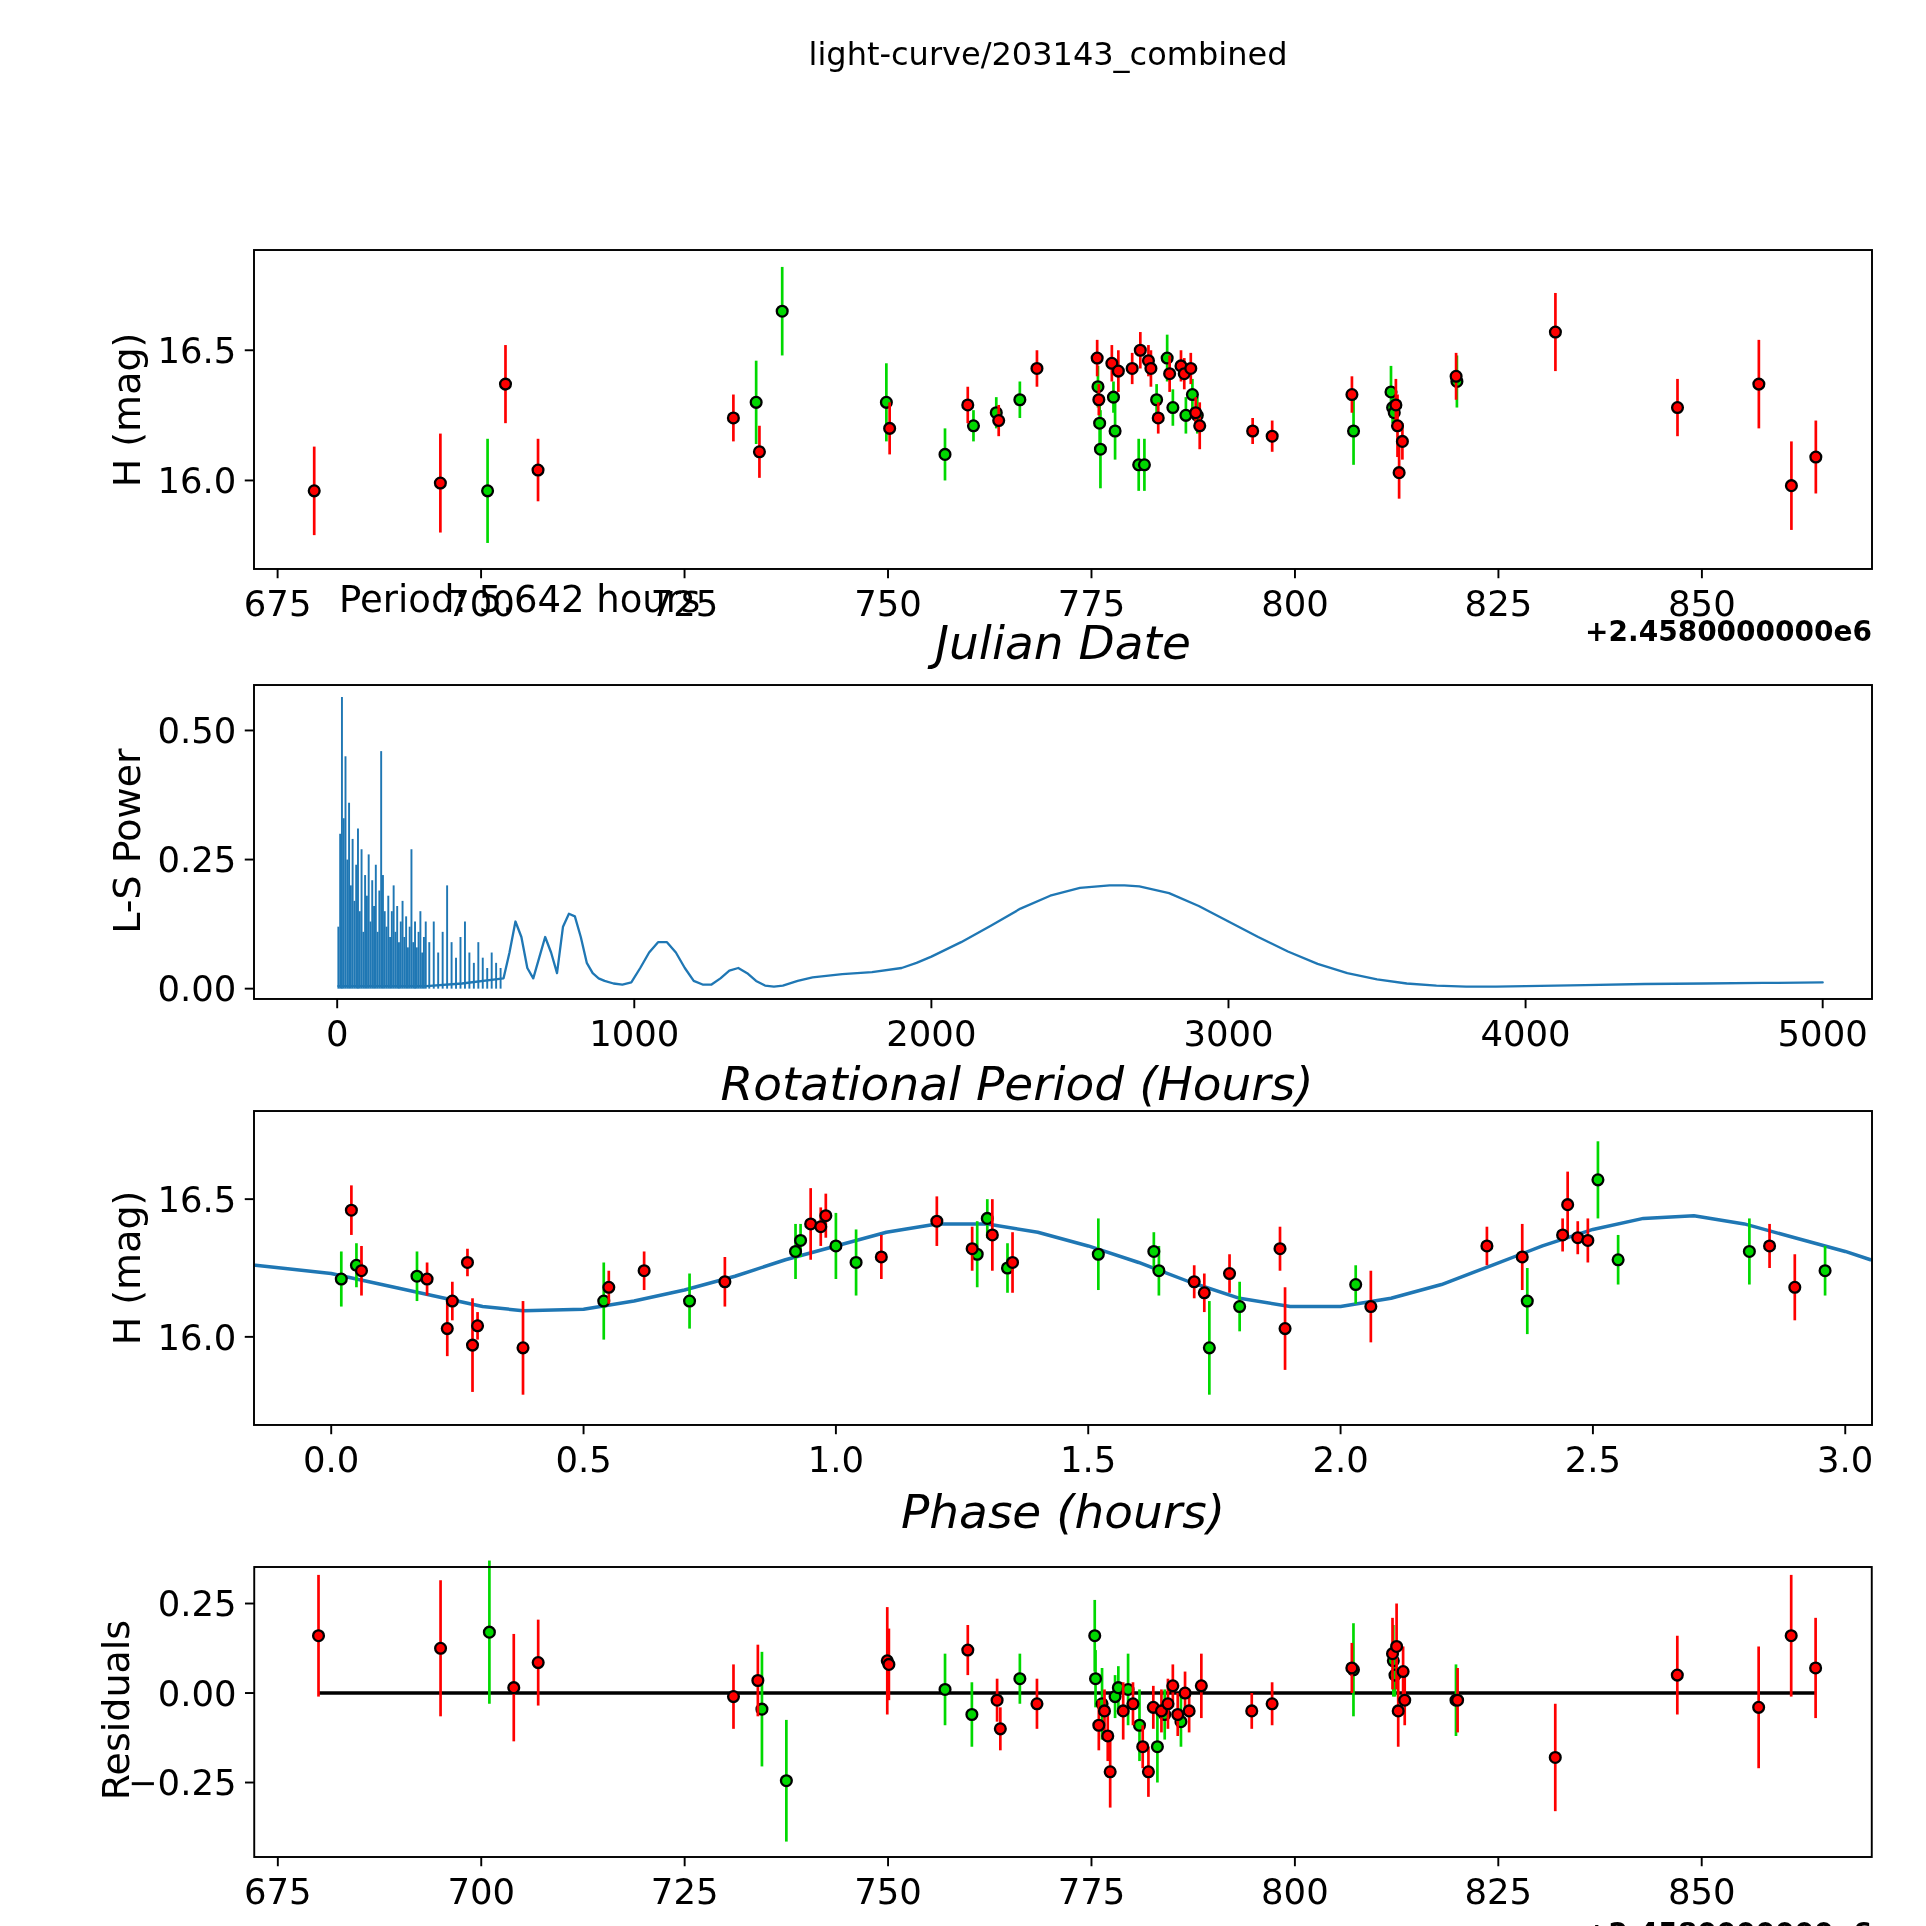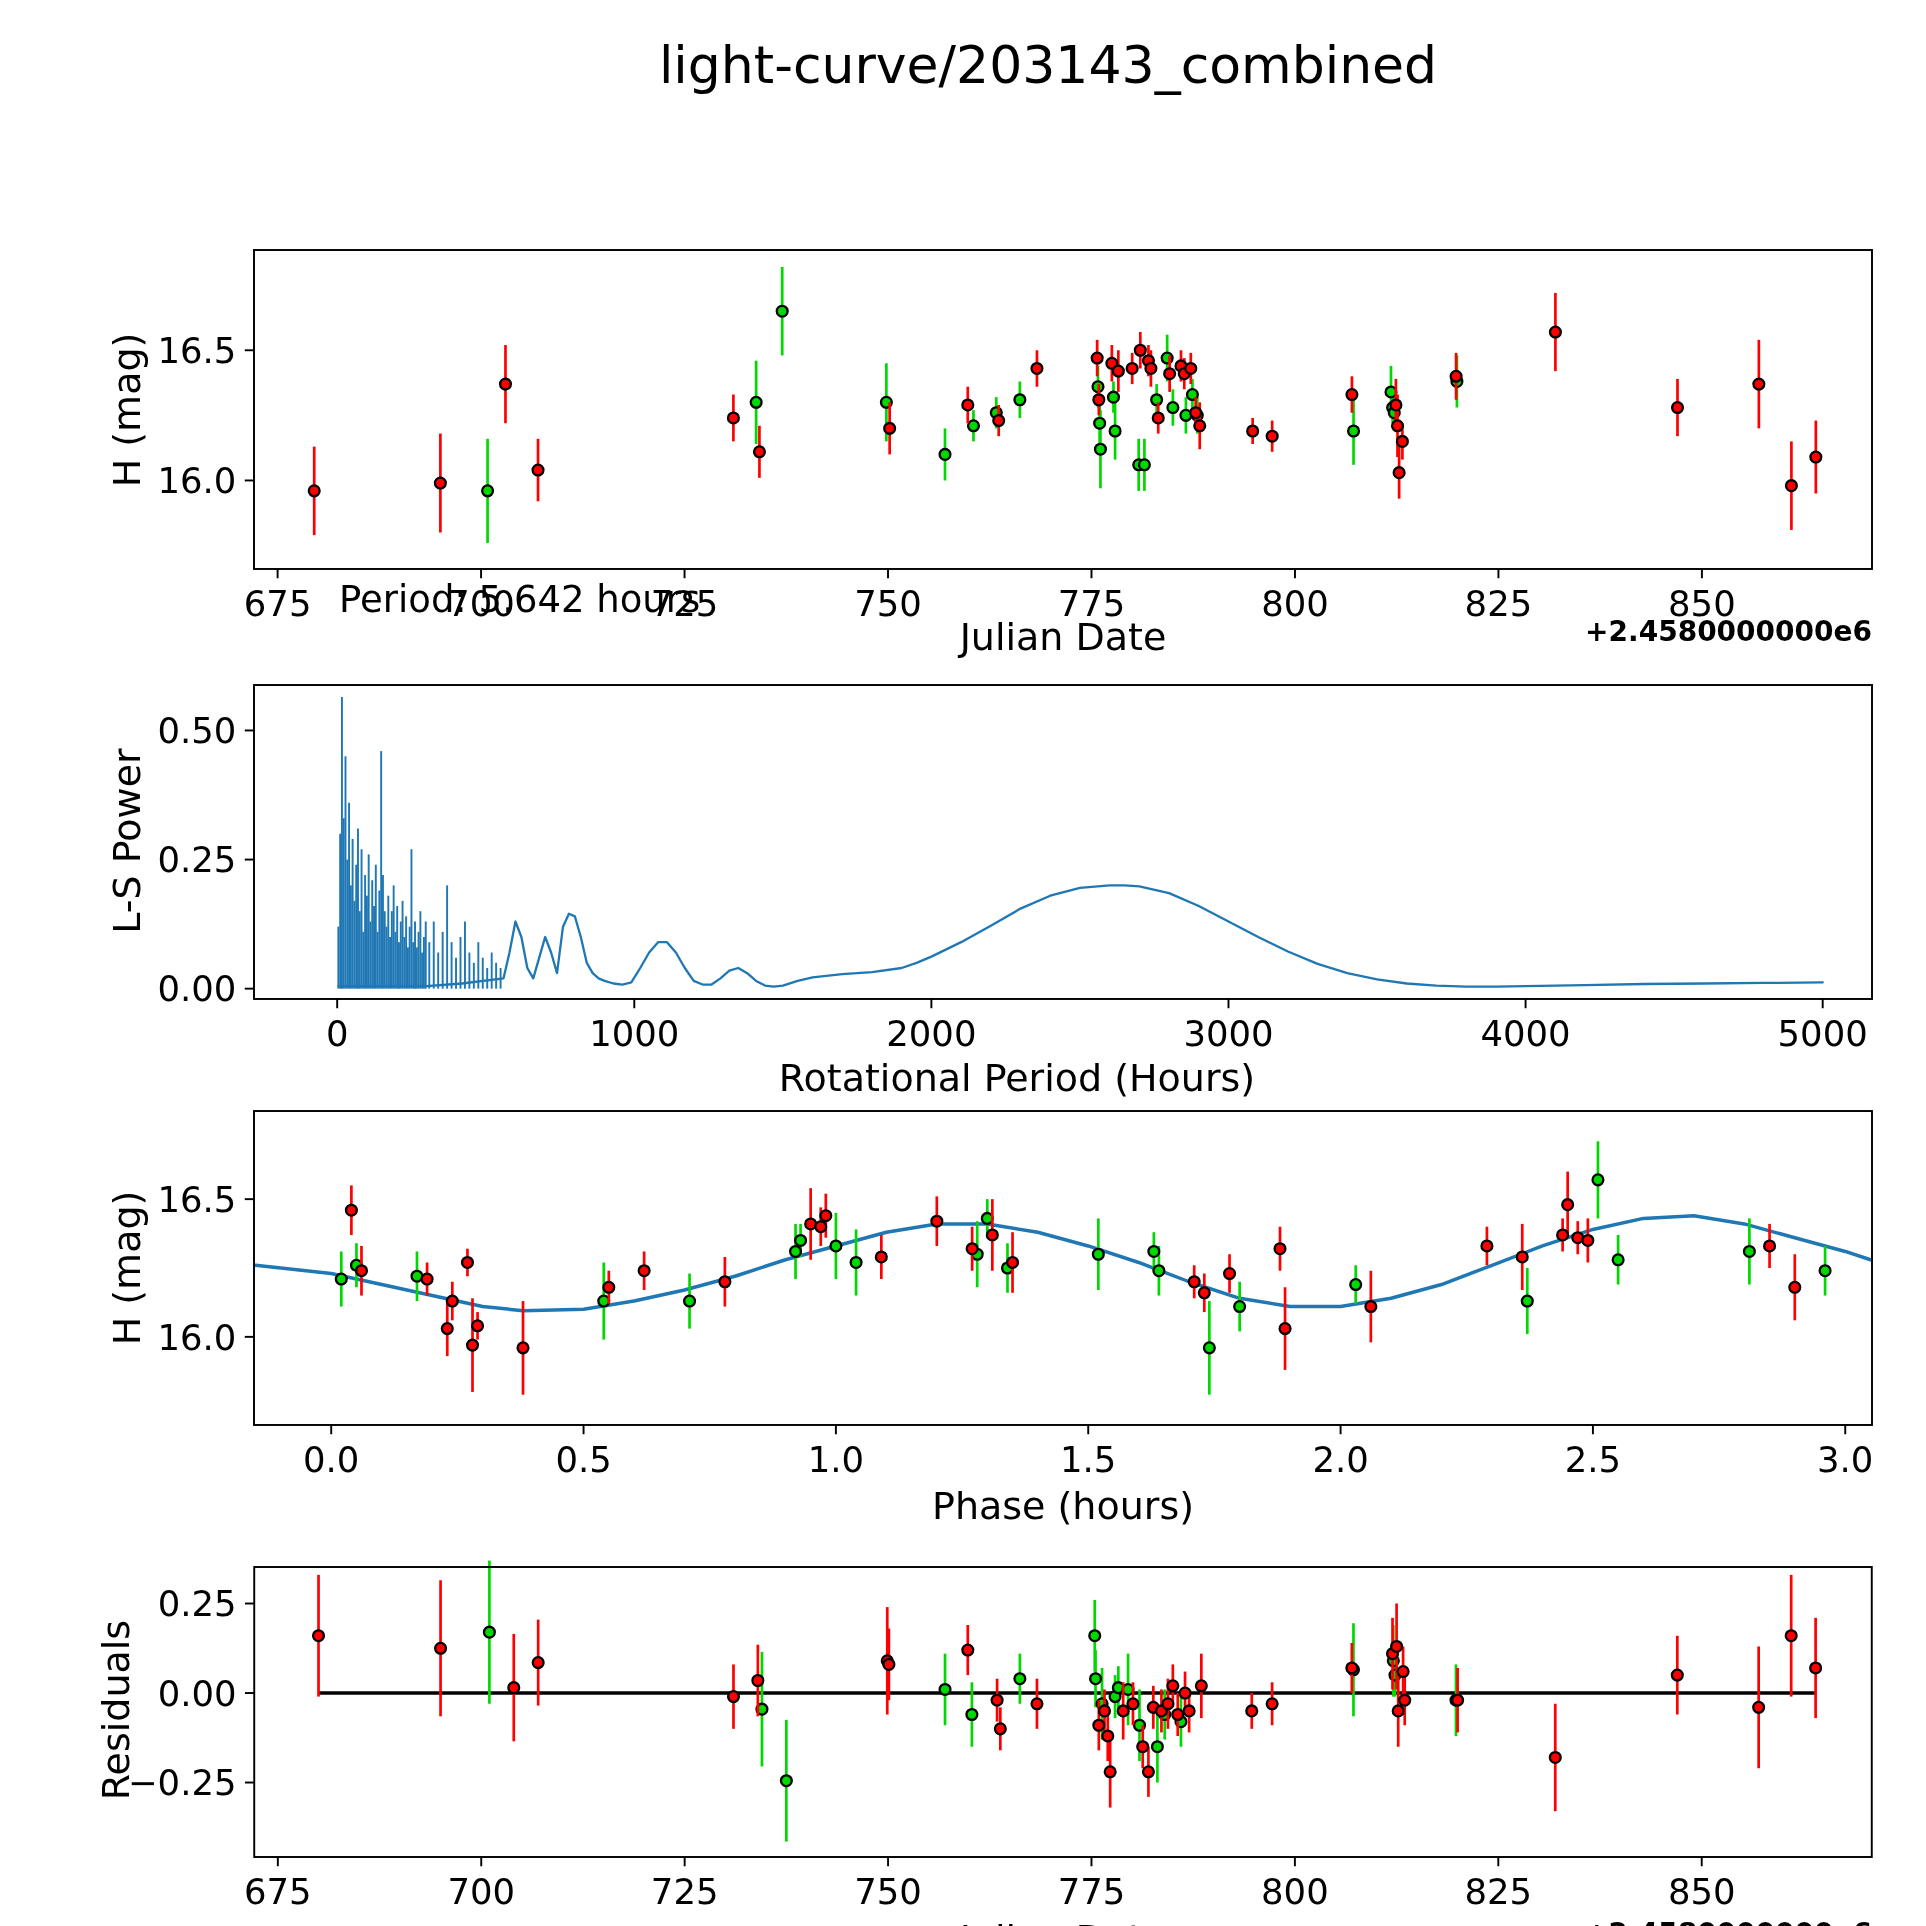--- a/index.html
+++ b/index.html
@@ -3,22 +3,22 @@
 <meta charset="utf-8">
 <style>
   html,body{margin:0;padding:0;background:#ffffff;}
   body{width:2080px;height:2080px;position:relative;font-family:"DejaVu Sans",sans-serif;color:#000;}
   .panel{position:absolute;}
   .panel svg{position:absolute;left:0;top:0;overflow:visible;}
   #p1{left:254px;top:250px;width:1618px;height:319px;}
   #p2{left:254px;top:685px;width:1618px;height:314px;}
   #p3{left:254px;top:1111px;width:1618px;height:314px;}
   #p4{left:254px;top:1567px;width:1618px;height:290px;}
-  .figtitle{position:absolute;left:1048px;top:35px;transform:translateX(-50%);font-size:52px;white-space:nowrap;}
-  .xlabel{position:absolute;transform:translateX(-50%);font-size:38px;white-space:nowrap;}
+  .figtitle{position:absolute;left:1048px;top:35px;transform:translateX(-50%);font-size:32px;white-space:nowrap;}
+  .xlabel{position:absolute;transform:translateX(-50%);font-size:47px;white-space:nowrap;font-style:italic;}
   .ylabel{position:absolute;transform:translate(-50%,-50%) rotate(-90deg);font-size:38px;white-space:nowrap;}
   .offset{position:absolute;font-size:28px;white-space:nowrap;font-weight:bold;}
   .annotation{position:absolute;left:339px;top:578px;font-size:37px;white-space:nowrap;}
   .tl{font-size:92px;font-family:"DejaVu Sans",sans-serif;fill:#000;}
 </style>
 </head>
 <body>
 
 <div class="figtitle">light-curve/203143_combined</div>
 

